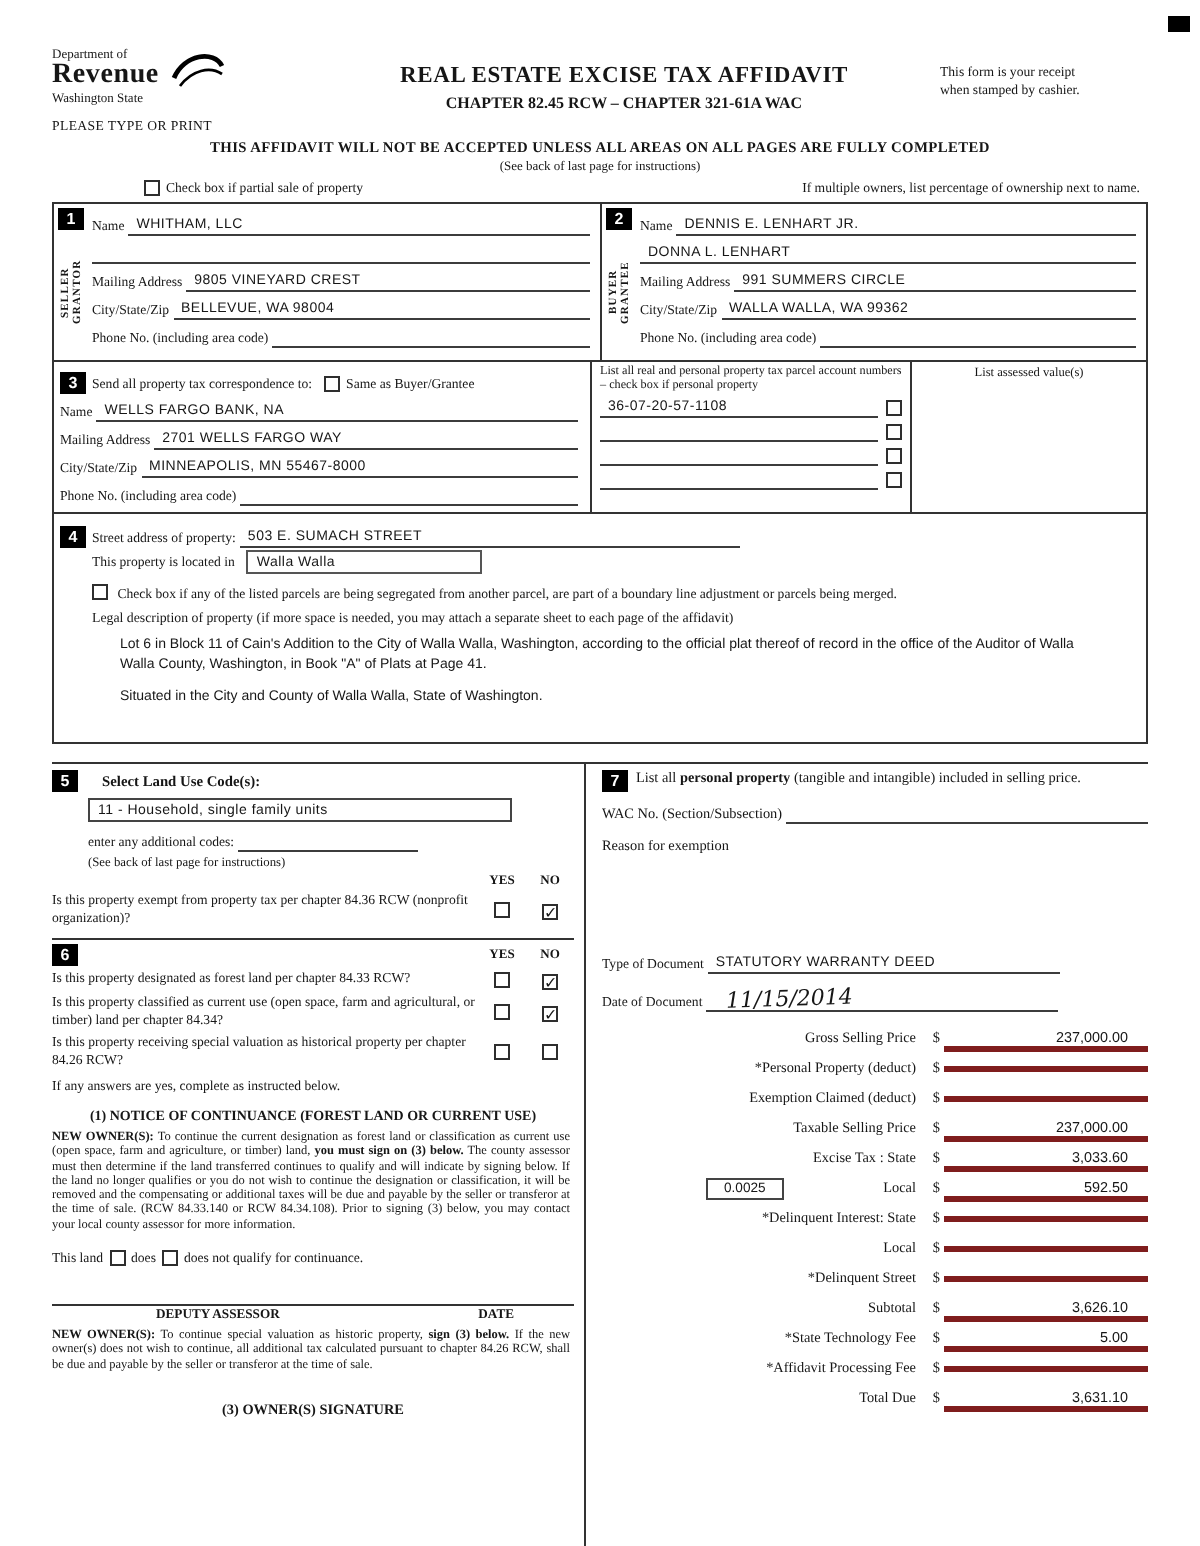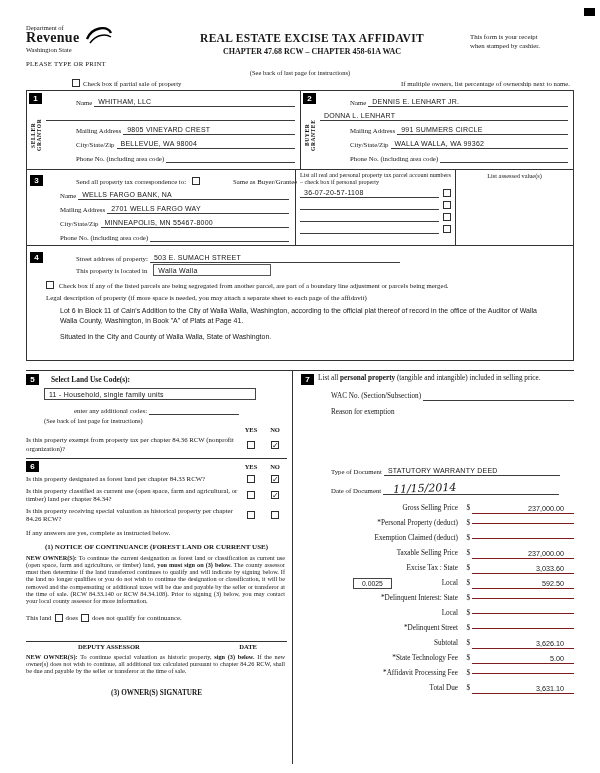--- a/index.html
+++ b/index.html
@@ -28,21 +28,21 @@
   .seeback-c { text-align:center; font-size:6.5px; margin-top:2px; }
   .partial { font-size:6.8px; margin-top:3px; align-items:flex-end; padding:0 4px 1px 46px; }
   .scan-mark { position:absolute; right:5px; top:8px; width:11px; height:8px; background:#000; }
 
   
   .badge { width:13px; height:11px; background:#000; color:#fff; font:bold 8px "Liberation Sans",sans-serif;
            display:inline-flex; align-items:center; justify-content:center; flex:none; }
   .cb { width:8px; height:8px; border:1px solid #2e2e2e; font:8px "DejaVu Sans",sans-serif; line-height:8px;
         text-align:center; display:inline-block; vertical-align:-1px; background:#fff; flex:none; }
   .fl { display:flex; align-items:flex-end; }
-  .lab { font-size:6.8px; white-space:nowrap; padding-right:2px; line-height:9px;margin-left:30px; }
+  .lab { font-size:6.8px; white-space:nowrap; padding-right:2px; line-height:9px; }
   .fill { flex:1; border-bottom:1px solid #3c3c3c; min-height:10px; display:flex; align-items:flex-end; }
   .val { font-family:"Liberation Sans",sans-serif; font-size:7px; letter-spacing:.25px; white-space:nowrap; padding-left:4px; line-height:9px; }
 
   
   .boxA { border:1px solid #333; margin-top:2px; }
   .party { width:50%; display:flex; padding:2px 5px 3px 2px; min-height:78px; }
   .party + .party { border-left:1px solid #333; }
   .party-left { width:14px; flex:none; display:flex; flex-direction:column; }
   .sidelabel { flex:1; writing-mode:vertical-rl; transform:rotate(180deg); font-size:5.5px; font-weight:bold;
                letter-spacing:.6px; display:flex; flex-direction:column; align-items:center; justify-content:center; }
@@ -102,21 +102,21 @@
   .doc-row { height:15px; margin-top:44px; }
   .doc-row2 { height:17px; margin-top:2px; }
   .doc-row .fill, .doc-row2 .fill { max-width:176px; }
   .hand { font-family:"DejaVu Serif", serif; font-style:italic; font-size:11px; display:inline-block;
           transform:rotate(-2deg); padding-left:10px; line-height:11px; }
 
   .fin { margin-top:6px; }
   .fin-row { display:flex; align-items:center; height:15px; position:relative; justify-content:flex-end; }
   .fin-label { font-size:7.2px; white-space:nowrap; text-align:right; line-height:9px; }
   .fin-dollar { width:9px; text-align:right; font-size:7.2px; margin-left:3px; line-height:9px; }
-  .fin-amt { width:102px; flex:none; border-bottom:1px solid #7f1d1d; text-align:right;
+  .fin-amt { width:102px; flex:none; border-bottom:3px solid #7f1d1d; text-align:right;
              font-family:"Liberation Sans",sans-serif; font-size:7.2px; padding-right:10px; line-height:9px; margin-left:2px; }
   .rate-box { position:absolute; left:52px; bottom:2px; border:1px solid #444; font:6.8px "Liberation Sans",sans-serif;
               padding:1px 8px; }
   b { font-weight:bold; }
 </style>
 </head>
 <body>
 
 <div class="page">
   <div class="scan-mark"></div>
@@ -132,27 +132,28 @@
           </div>
           <svg width="28" height="24" viewBox="0 0 28 24">
             <path d="M2 15 C7 3, 22 1, 26 9" fill="none" stroke="#000" stroke-width="2.4"></path>
             <path d="M5 19 C11 11, 20 9, 26 13" fill="none" stroke="#000" stroke-width="1.4"></path>
           </svg>
         </div>
         <div class="type-print">PLEASE TYPE OR PRINT</div>
       </div>
       <div class="hdr-center">
         <div class="form-title">REAL ESTATE EXCISE TAX AFFIDAVIT</div>
-        <div class="form-chapter">CHAPTER 47.68 RCW – CHAPTER 458-61A WAC</div>
+        <div class="form-chapter">CHAPTER 82.45 RCW – CHAPTER 321-61A WAC</div>
       </div>
       <div class="receipt">
         <div>This form is your receipt</div>
         <div>when stamped by cashier.</div>
       </div>
     </div>
+    <div class="warning">THIS AFFIDAVIT WILL NOT BE ACCEPTED UNLESS ALL AREAS ON ALL PAGES ARE FULLY COMPLETED</div>
     <div class="seeback-c">(See back of last page for instructions)</div>
     <div class="partial row">
       <span class="cb" style="margin-right:3px;"></span>
       <span>Check box if partial sale of property</span>
       <span class="grow"></span>
       <span>If multiple owners, list percentage of ownership next to name.</span>
     </div>
 
     <div class="boxA row">
       <div class="party">

